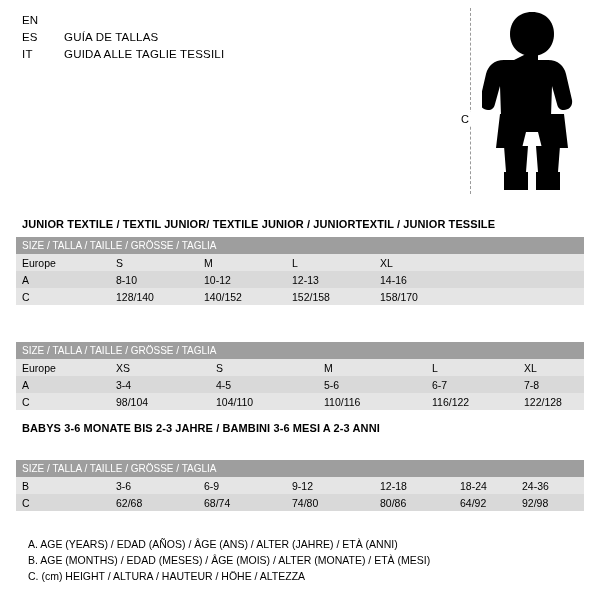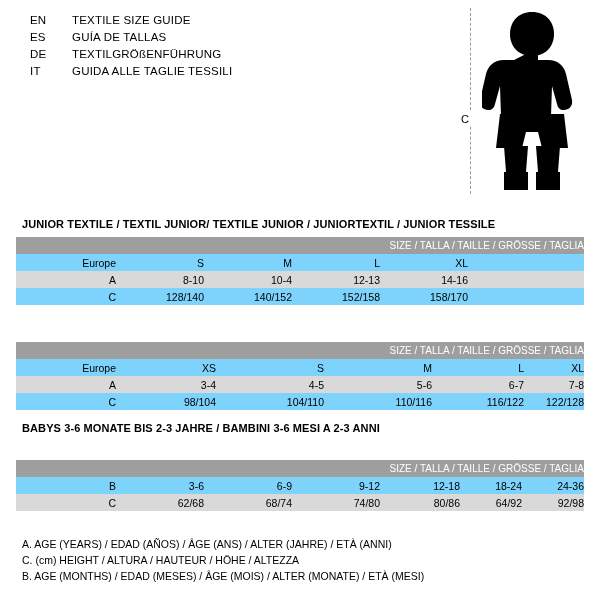--- a/index.html
+++ b/index.html
@@ -17,21 +17,21 @@
   .page {
     position: relative;
     width: 600px;
     height: 600px;
     box-sizing: border-box;
   }
 
   
   .lang-block {
     position: absolute;
-    left: 30px;
+    left: 22px;
     top: 12px;
     width: 300px;
   }
   .lang-row {
     display: flex;
     align-items: baseline;
     height: 17px;
     line-height: 17px;
   }
   .lang-code {
@@ -92,69 +92,63 @@
     position: absolute;
     border-collapse: collapse;
     table-layout: fixed;
     font-size: 10.5px;
   }
   table.size-table td {
     padding: 0;
     height: 17px;
     vertical-align: middle;
     border: none;
-    text-align: right;
   }
   .hdr-row td {
     background: #9e9e9e;
     color: #ffffff;
     font-size: 10px;
     font-weight: normal;
   }
   .band td {
     background: #d9d9d9;
   }
   .plain td {
-    background: #7dd3fc;
+    background: #e5e5e5;
   }
   .cell-pad {
     padding-left: 6px !important;
   }
 
   
   .legend {
     position: absolute;
-    left: 22px;
+    left: 28px;
     width: 560px;
   }
   .legend-row {
     font-size: 10.5px;
     line-height: 16px;
     white-space: nowrap;
   }
 </style>
 </head>
 <body>
 
 <div class="page">
 
   <div class="lang-block">
     <div class="lang-row">
       <span class="lang-code">EN</span>
-      <span class="lang-text">TEXTILE SIZE GUIDE</span>
     </div>
     <div class="lang-row">
       <span class="lang-code">ES</span>
       <span class="lang-text">GUÍA DE TALLAS</span>
     </div>
     <div class="lang-row">
-      <span class="lang-code">DE</span>
-      <span class="lang-text">TEXTILGRÖßENFÜHRUNG</span>
-    </div>
-    <div class="lang-row">
       <span class="lang-code">IT</span>
       <span class="lang-text">GUIDA ALLE TAGLIE TESSILI</span>
     </div>
   </div>
 
   <div class="figure-wrap">
     <div class="dash-line"></div>
     <div class="c-label">C</div>
     <svg class="kid-svg" width="100" height="186" viewBox="0 0 100 186" xmlns="http://www.w3.org/2000/svg">
       <g fill="#000000">
@@ -191,21 +185,21 @@
         <td class="cell-pad">Europe</td>
         <td>S</td>
         <td>M</td>
         <td>L</td>
         <td>XL</td>
         <td></td>
       </tr>
       <tr class="band">
         <td class="cell-pad">A</td>
         <td>8-10</td>
-        <td>10-4</td>
+        <td>10-12</td>
         <td>12-13</td>
         <td>14-16</td>
         <td></td>
       </tr>
       <tr class="plain">
         <td class="cell-pad">C</td>
         <td>128/140</td>
         <td>140/152</td>
         <td>152/158</td>
         <td>158/170</td>
@@ -289,17 +283,17 @@
         <td>74/80</td>
         <td>80/86</td>
         <td>64/92</td>
         <td>92/98</td>
       </tr>
     </tbody>
   </table>
 
   <div class="legend" style="top:536px;">
     <div class="legend-row">A. AGE (YEARS) / EDAD (AÑOS) / ÂGE (ANS) / ALTER (JAHRE) / ETÀ (ANNI)</div>
+    <div class="legend-row">B. AGE (MONTHS) / EDAD (MESES) / ÂGE (MOIS) / ALTER (MONATE) / ETÀ (MESI)</div>
     <div class="legend-row">C. (cm) HEIGHT / ALTURA / HAUTEUR / HÖHE / ALTEZZA</div>
-    <div class="legend-row">B. AGE (MONTHS) / EDAD (MESES) / ÂGE (MOIS) / ALTER (MONATE) / ETÀ (MESI)</div>
   </div>
 
 </div>
 
 </body></html>

